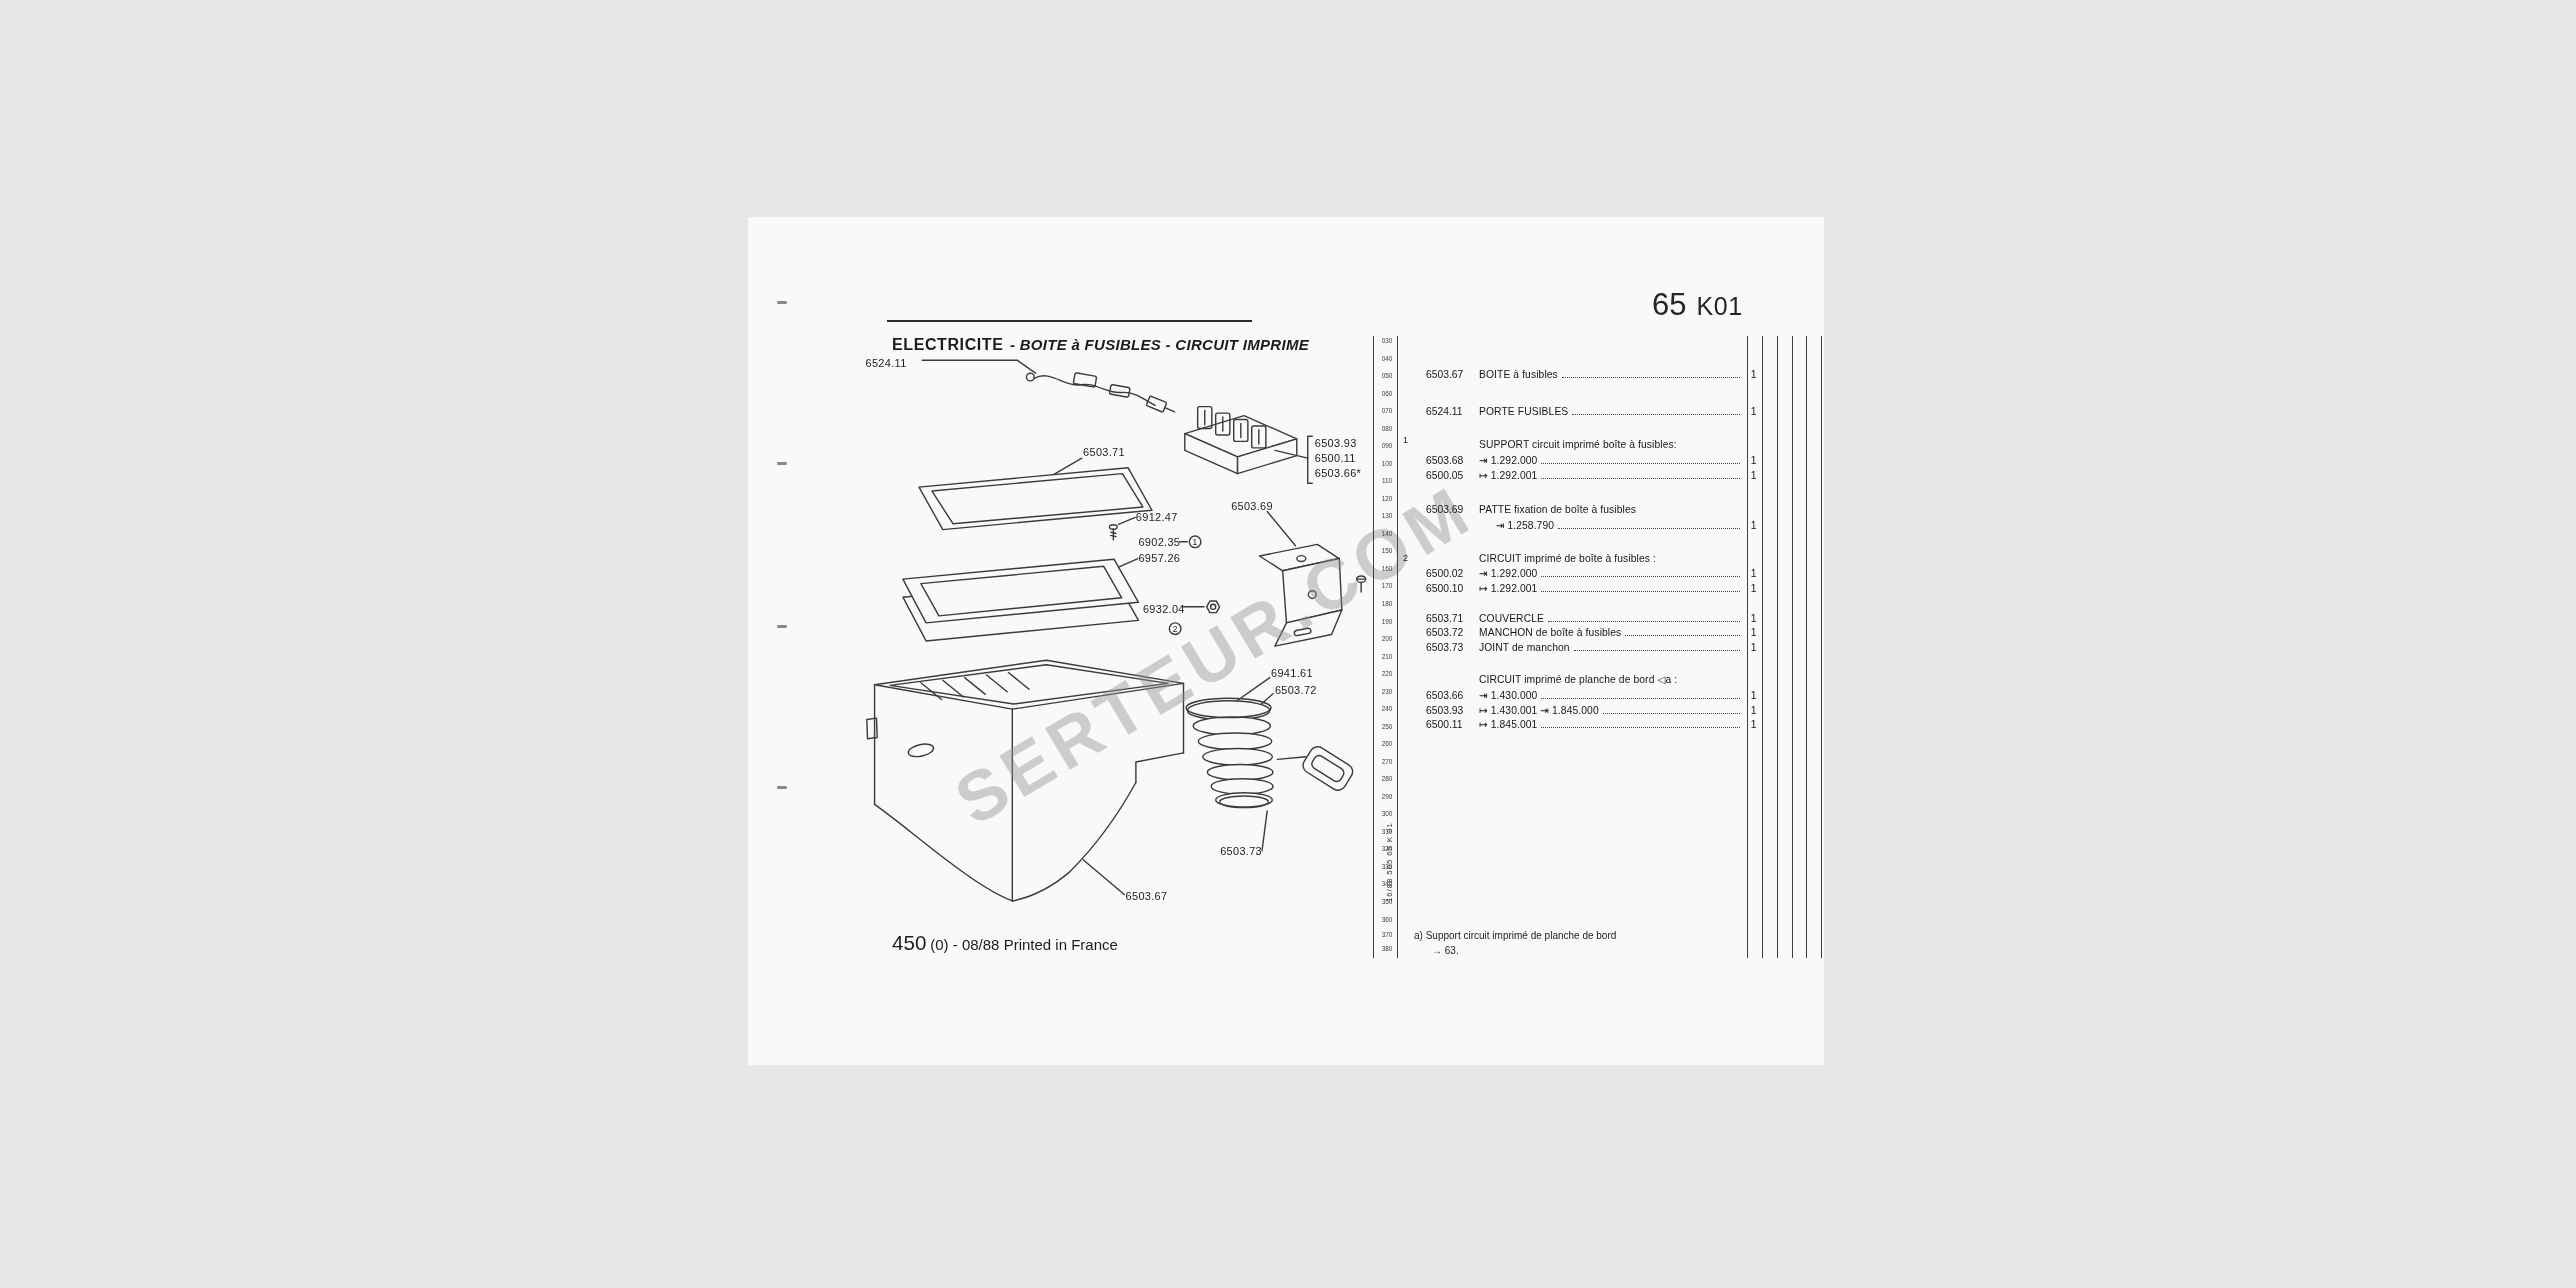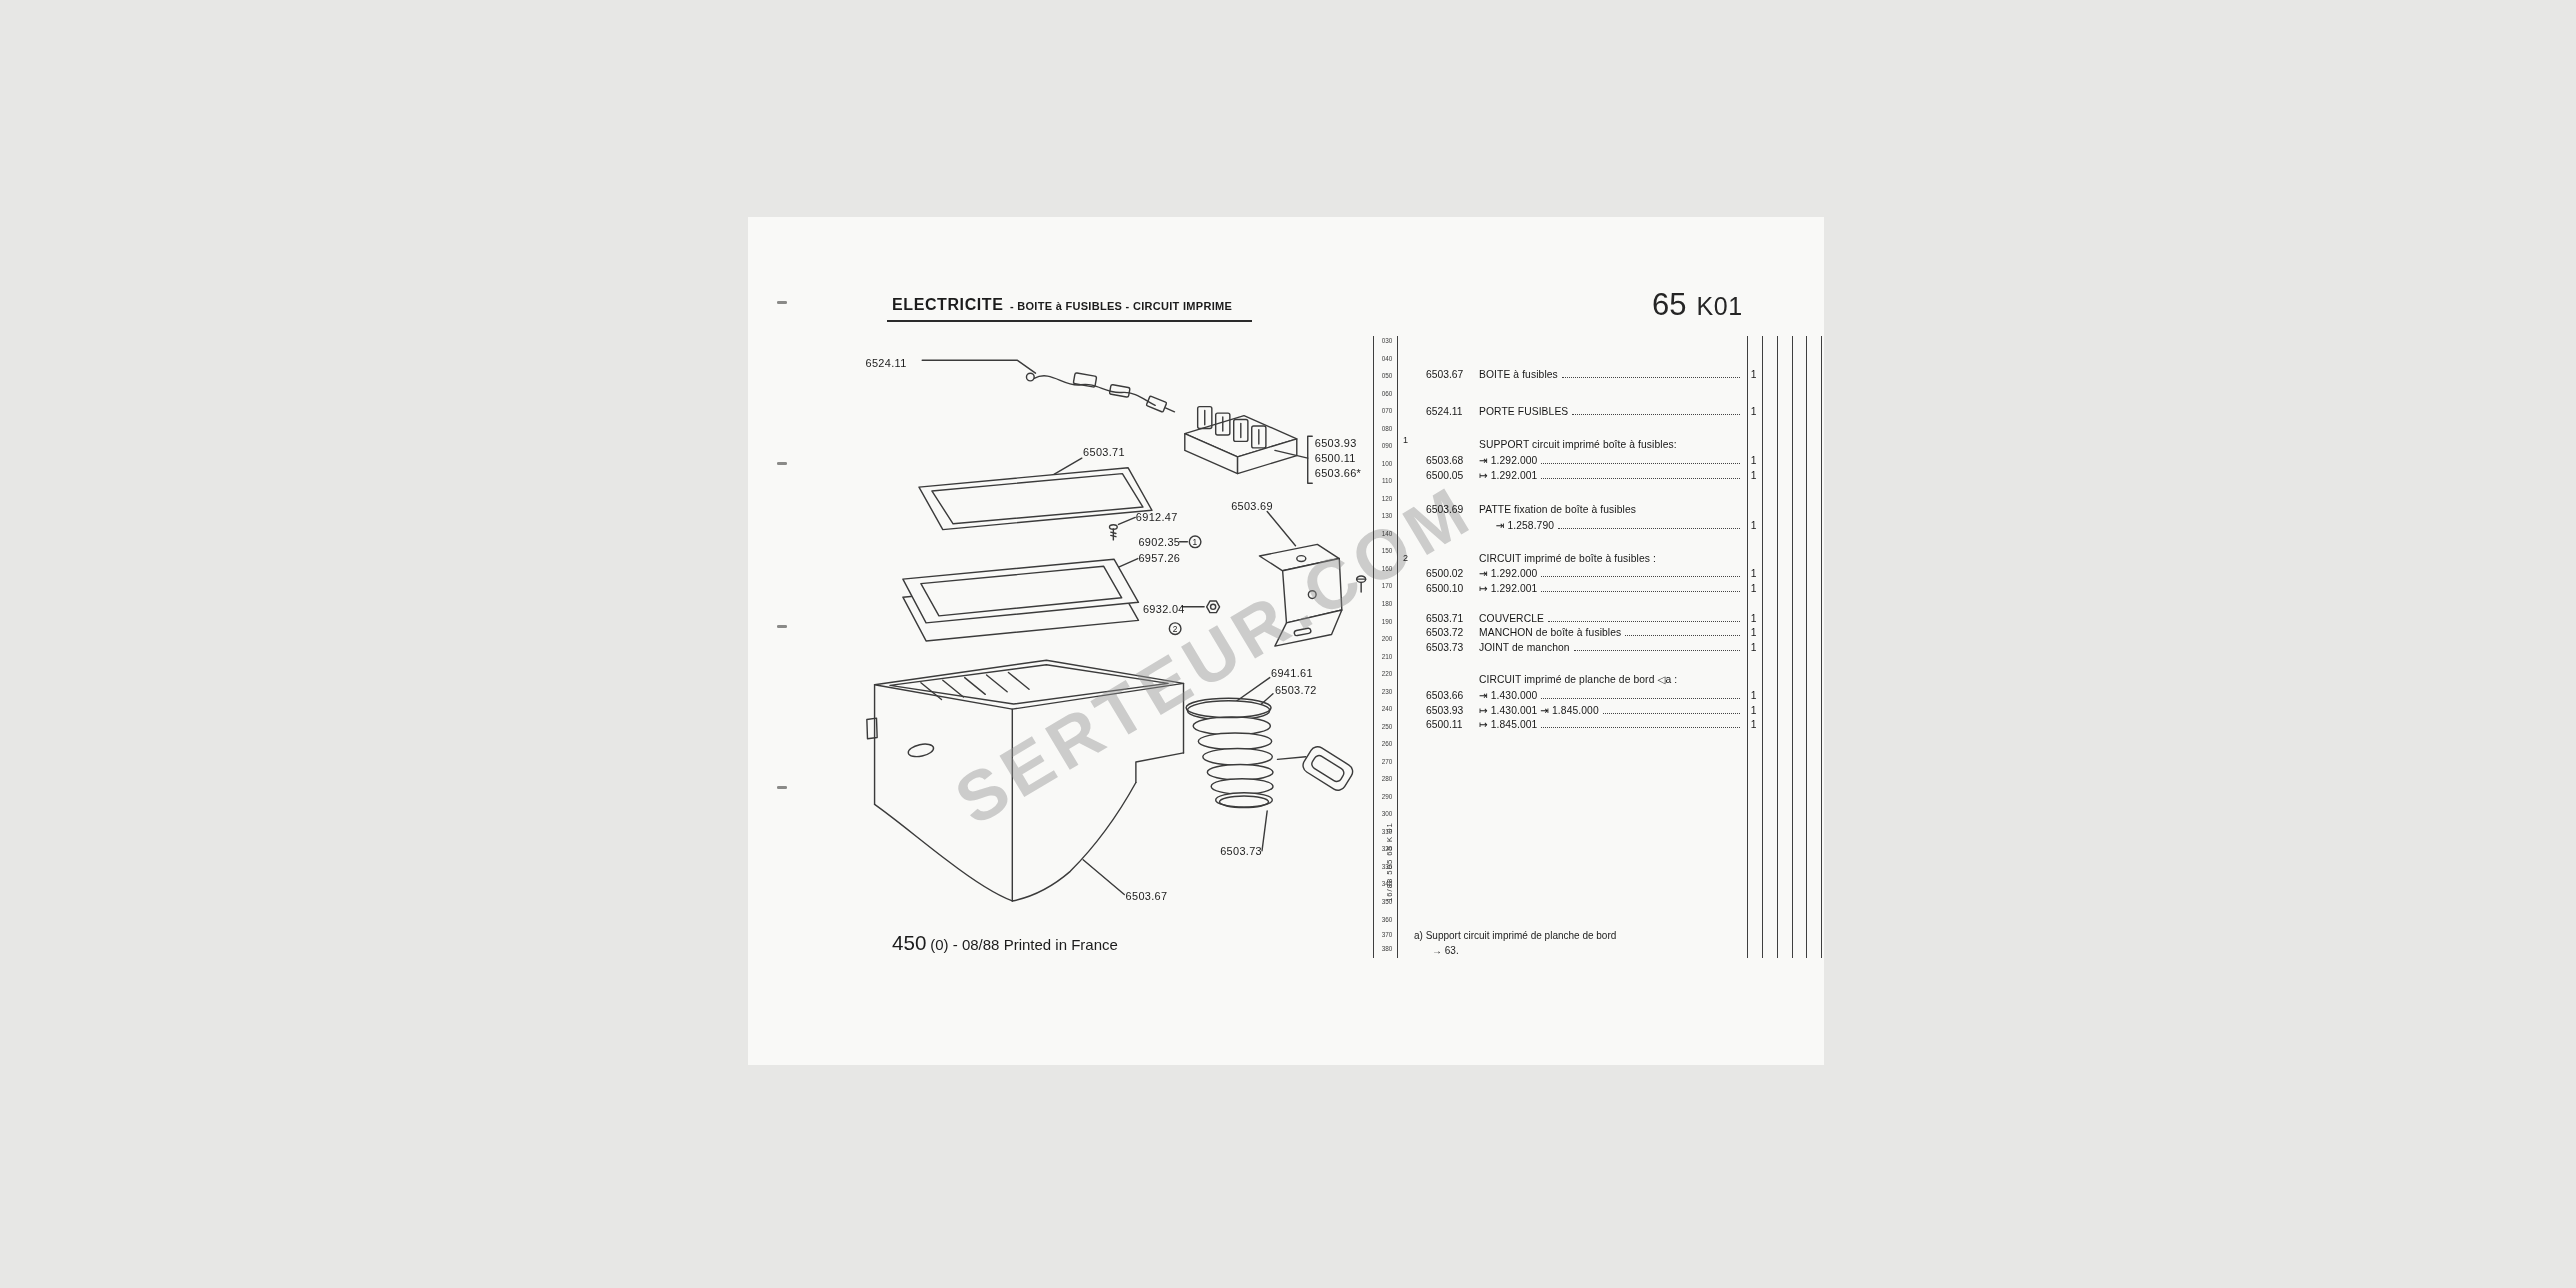--- a/index.html
+++ b/index.html
@@ -4,22 +4,22 @@
 <style>
   * { margin:0; padding:0; box-sizing:border-box; }
   html,body { width:2576px; height:1288px; overflow:hidden; }
   body { position:relative; background:#e7e7e5; font-family:"Liberation Sans", sans-serif; color:#222; }
 
   .page { position:absolute; left:748px; top:217px; width:1076px; height:848px; background:#f9f9f7; }
 
   .punch { position:absolute; left:777px; width:10.3px; height:3.2px; background:#8a8a88; border-radius:1.3px; }
 
   .hdr { position:absolute; left:892px; top:296px; display:flex; align-items:baseline; gap:6.4px; white-space:nowrap; }
-  .hdr .main { font-size:16px; font-weight:800; letter-spacing:0.6px; color:#1c1c1c; }
-  .hdr .sub  { font-size:11px; font-weight:600; letter-spacing:0.3px; color:#1c1c1c; }
+  .hdr .main { font-size:16px; font-weight:800; letter-spacing:0.6px; color:#1c1c1c;margin-top:40px; }
+  .hdr .sub  { font-size:15px; font-weight:600; letter-spacing:0.3px; color:#1c1c1c;font-style:italic; }
   .hdr-rule { position:absolute; left:887px; top:320px; width:365px; height:1.9px; background:#2b2b2b; }
 
   .pageno { position:absolute; left:1652px; top:287px; display:flex; align-items:baseline; gap:10px; color:#252525; }
   .pageno .num  { font-size:31px; font-weight:500; }
   .pageno .code { font-size:25px; font-weight:500; letter-spacing:0.6px; }
 
   .diagram { position:absolute; }
   svg text { font-family:"Liberation Sans", sans-serif; font-size:17px; letter-spacing:0.5px; }
   svg text.co { font-size:13px; text-anchor:middle; }
   .occl { fill:#f9f9f7; }

